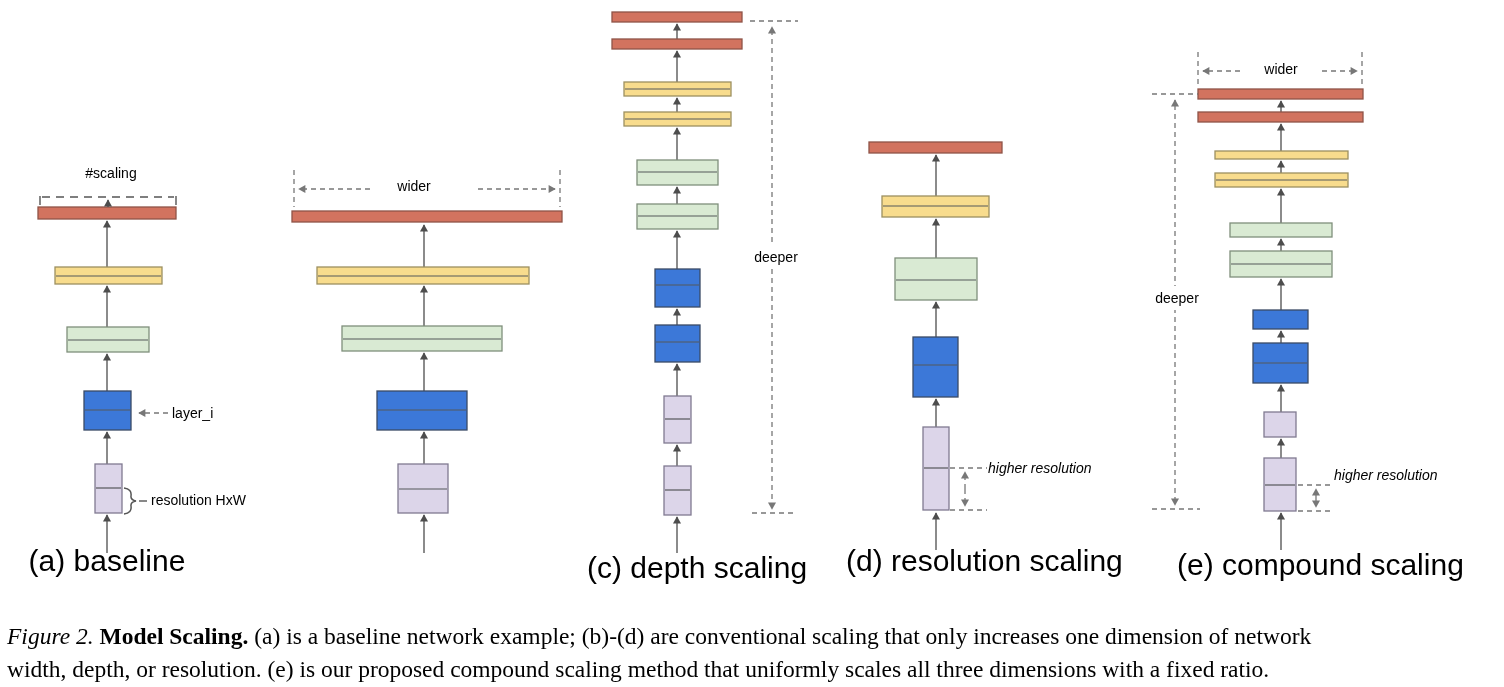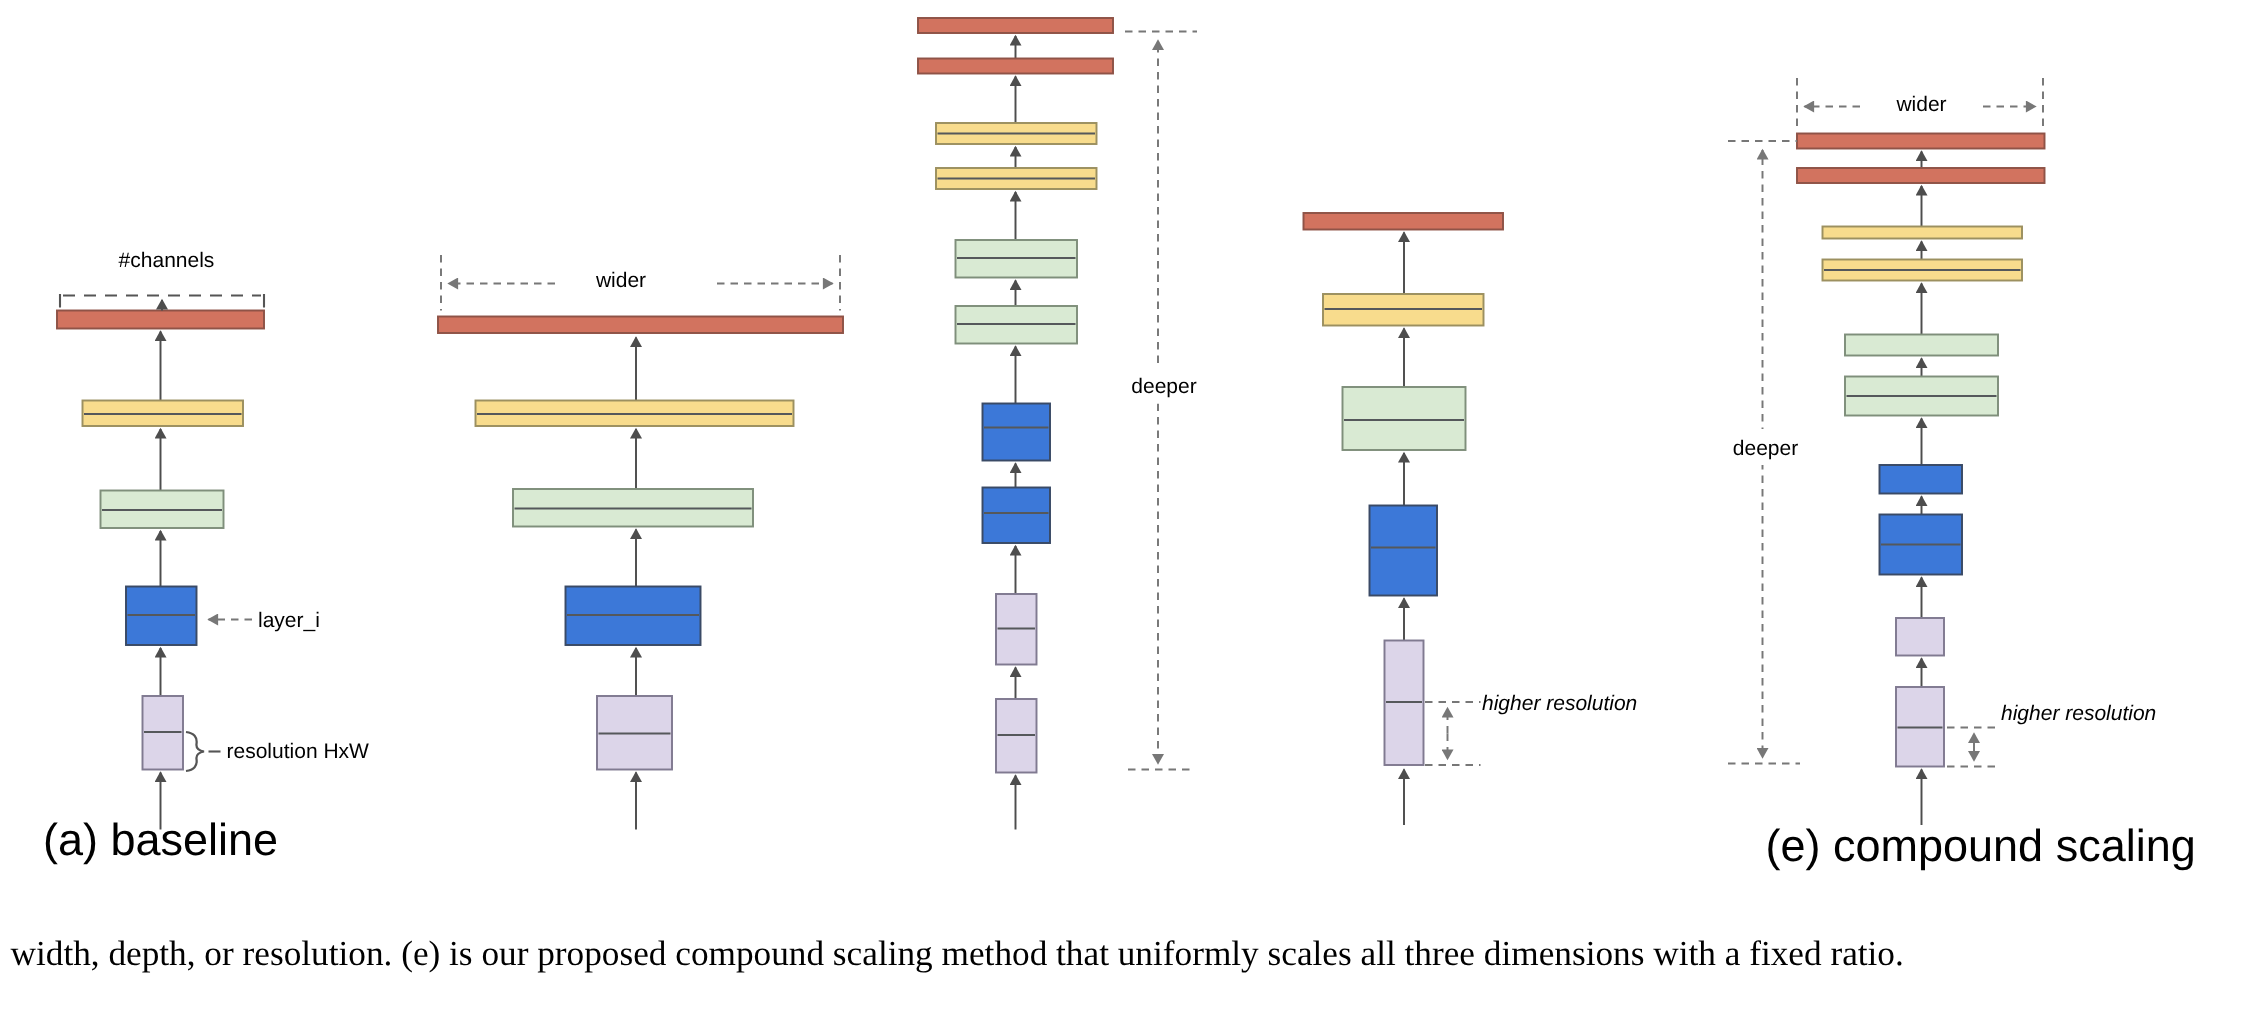--- a/index.html
+++ b/index.html
@@ -206,30 +206,37 @@
       </g>
       <g>
         <line class="dash" x1="1298" y1="485" x2="1330" y2="485"></line>
         <line class="dash" x1="1298" y1="511" x2="1334" y2="511"></line>
         <line class="dash" x1="1316" y1="498" x2="1316" y2="489" marker-end="url(#ahg)"></line>
         <line class="dash" x1="1316" y1="498" x2="1316" y2="507" marker-end="url(#ahg)"></line>
       </g>
     </g>
   </svg>
 
-  <div class="lbl center" style="left:46px;top:161px;width:130px;">#channels</div>
+  <div class="lbl center" style="left:46px;top:161px;width:130px;">#scaling</div>
   <div class="lbl center" style="left:362px;top:174px;width:104px;">wider</div>
   <div class="lbl" style="left:172px;top:401px;">layer_i</div>
   <div class="lbl" style="left:151px;top:488px;">resolution HxW</div>
   <div class="lbl center bg" style="left:741px;top:245px;width:66px;">deeper</div>
   <div class="lbl wrap" style="left:988px;top:456px;width:112px;">higher resolution</div>
   <div class="lbl center" style="left:1229px;top:57px;width:104px;">wider</div>
   <div class="lbl center bg" style="left:1140px;top:286px;width:70px;">deeper</div>
   <div class="lbl wrap" style="left:1334px;top:463px;width:112px;">higher resolution</div>
 
   <div class="cap" style="left:25px;top:549px;width:164px;">(a) baseline</div>
+  <div class="cap" style="left:587px;top:556px;width:180px;">(c) depth scaling</div>
+  <div class="cap" style="left:846px;top:549px;width:210px;">(d) resolution scaling</div>
   <div class="cap" style="left:1177px;top:553px;width:220px;">(e) compound scaling</div>
 
   <div class="figcap">
+    <div class="line1">
+      <span class="it">Figure 2.</span>
+      <span class="b">Model Scaling.</span>
+      <span>(a) is a baseline network example; (b)-(d) are conventional scaling that only increases one dimension of network</span>
+    </div>
     <div>width, depth, or resolution. (e) is our proposed compound scaling method that uniformly scales all three dimensions with a fixed ratio.</div>
   </div>
 
 </div>
 
 </body></html>

